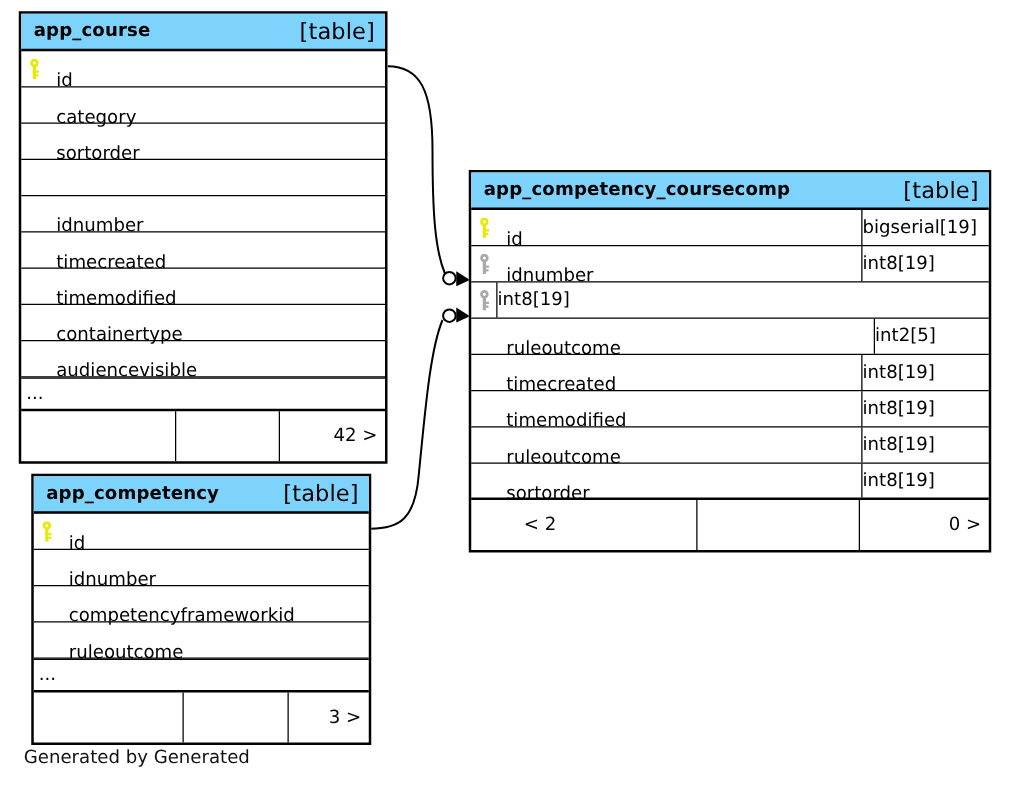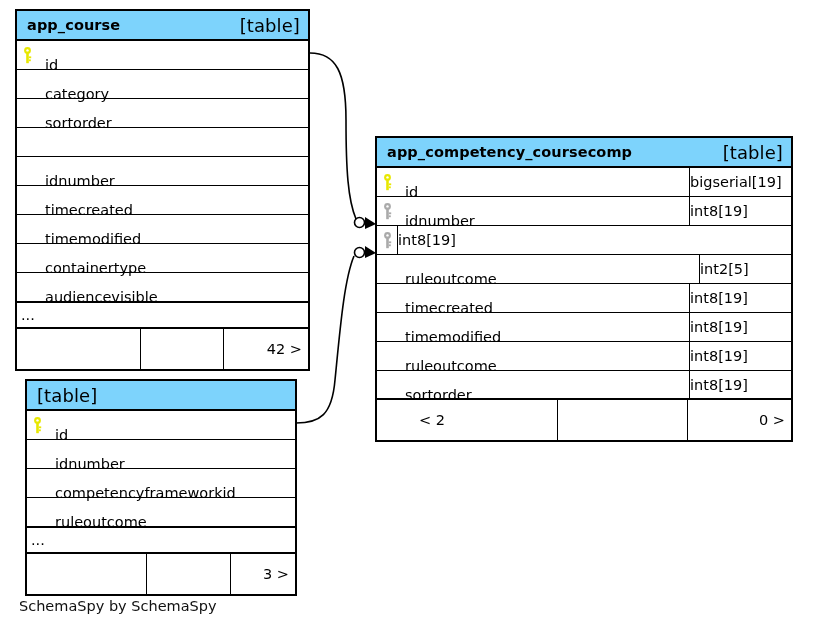--- a/index.html
+++ b/index.html
@@ -308,20 +308,21 @@
 
     <div class="tbl-footer">
       <span class="fcell left" style="width:145px;">&lt; 2</span>
       <span class="fcell left" style="width:130px;"></span>
       <span class="fcell right" style="flex:1 1 auto;">0 &gt;</span>
     </div>
   </div>
 
   <div class="table-box" id="tbl-app_competency" style="left:25px; top:379px; width:272px;">
     <div class="tbl-title">
+      <span>app_competency</span>
       <span class="tag">[table]</span>
     </div>
 
     <div class="row">
       <span class="keyslot">
         <svg width="11" height="17" viewBox="0 0 11 17">
             <circle cx="5.5" cy="3.4" r="3.4" fill="#e8e800"></circle>
             <circle cx="5.5" cy="3.4" r="1.2" fill="#ffffff"></circle>
             <rect x="4.2" y="5.6" width="2.6" height="10.6" fill="#e8e800"></rect>
             <rect x="6.8" y="9.4" width="2.4" height="1.8" fill="#e8e800"></rect>
@@ -353,15 +354,15 @@
 
     <div class="row-ellipsis">...</div>
 
     <div class="tbl-footer">
       <span class="fcell left" style="width:84px;"></span>
       <span class="fcell left" style="width:84px;"></span>
       <span class="fcell right" style="flex:1 1 auto;">3 &gt;</span>
     </div>
   </div>
 
-  <div class="caption" style="left:19px; top:598px;">SchemaSpy by SchemaSpy</div>
+  <div class="caption" style="left:19px; top:598px;">Generated by Generated</div>
 
 </div>
 
 </body></html>

